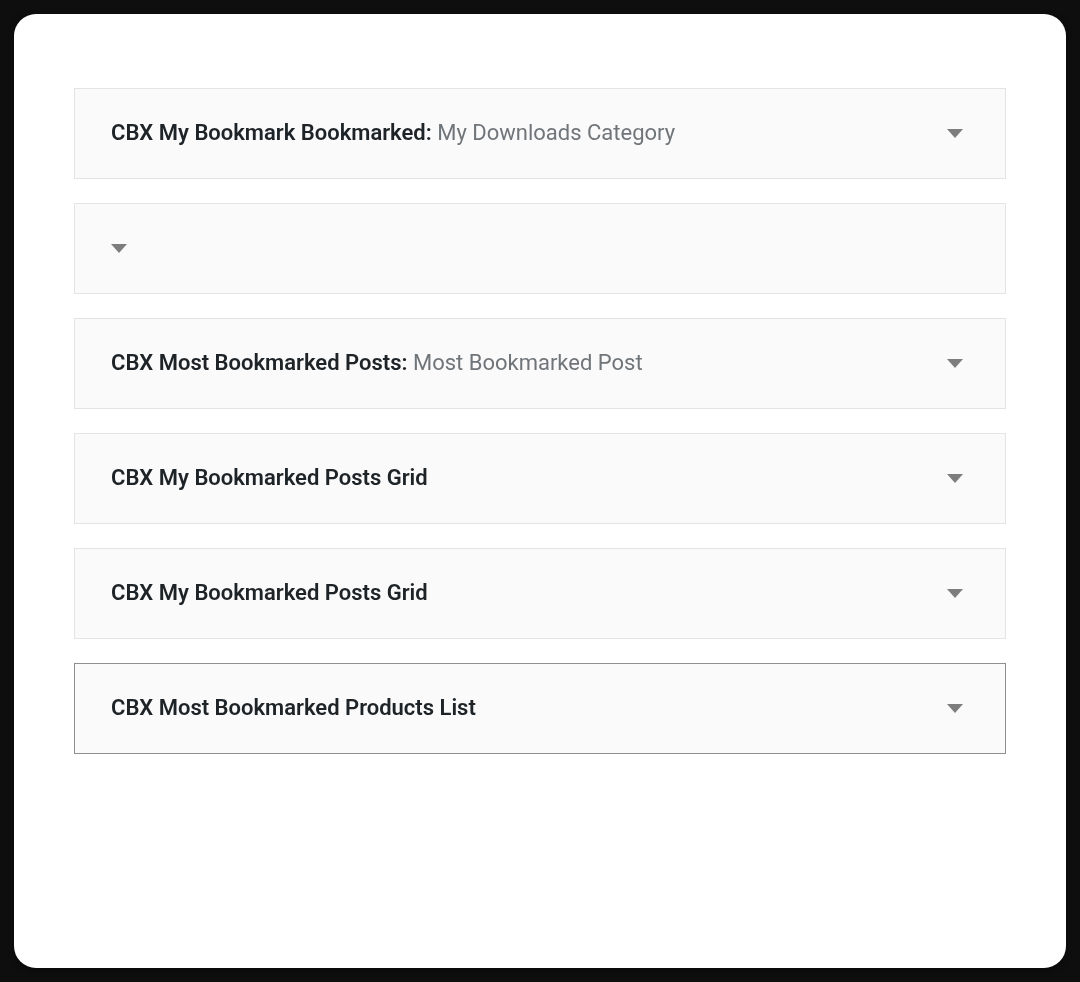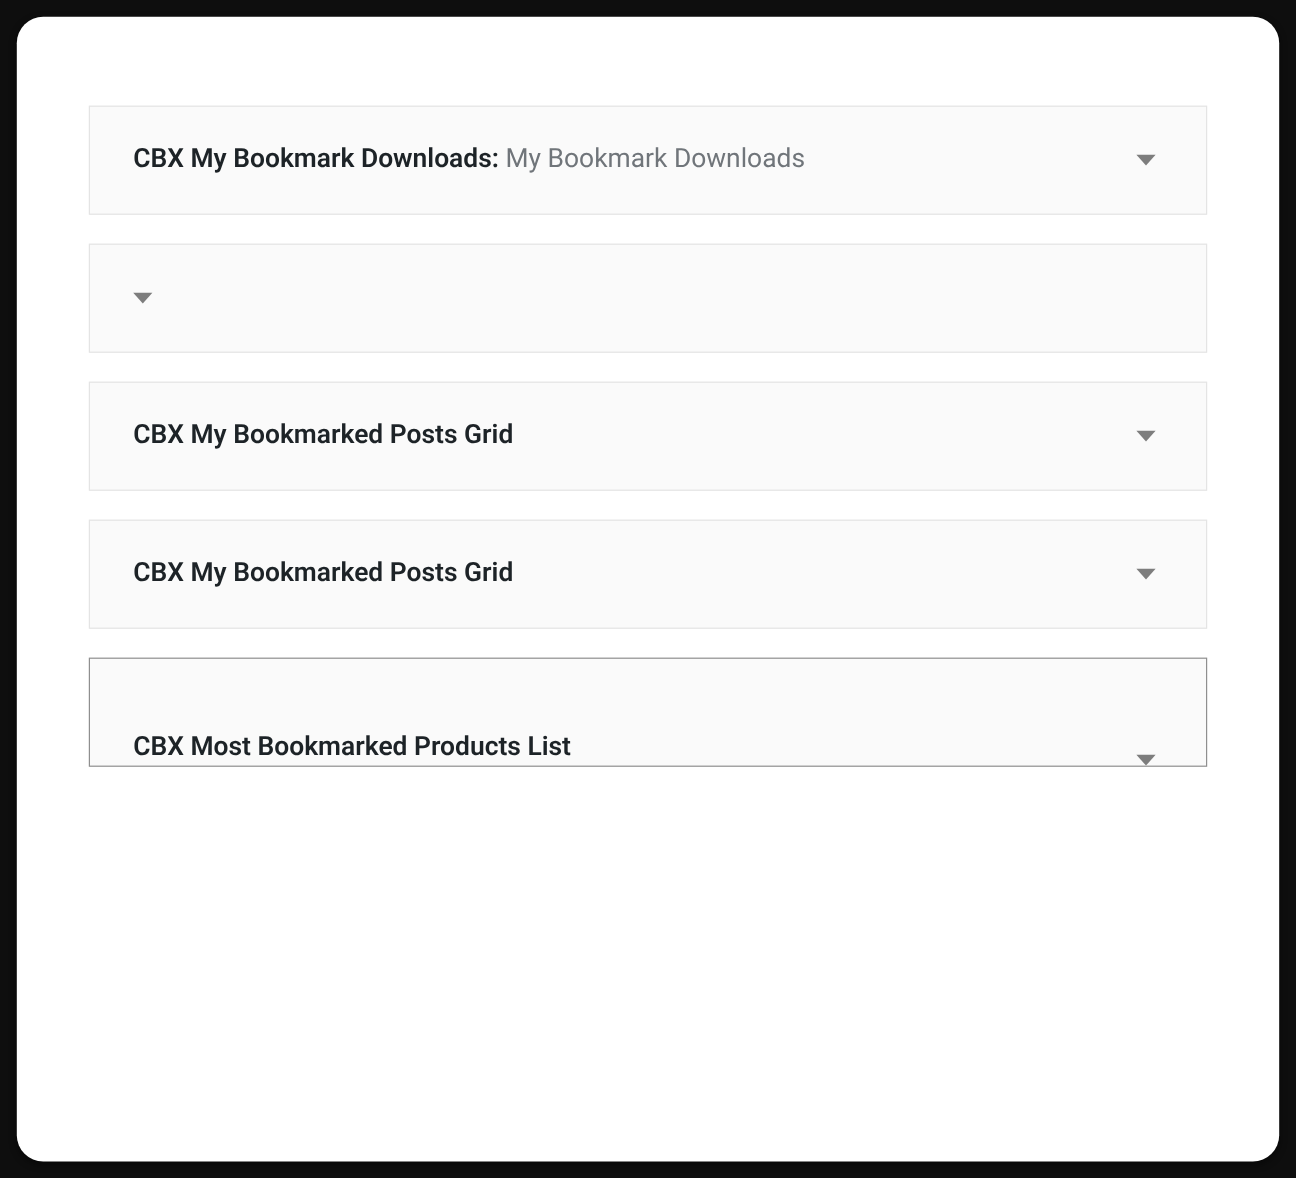--- a/index.html
+++ b/index.html
@@ -31,21 +31,20 @@
     height: 91px;
     display: flex;
     align-items: center;
     justify-content: space-between;
     padding: 0 36px 0 36px;
     cursor: pointer;
     user-select: none;
   }
   .widget-row.focused {
     border: 1px solid #8f8f8f;
-    align-items: flex-end;
   }
   .widget-title {
     font-size: 22px;
     line-height: 1.3;
     color: #1d2327;
     font-weight: 600;
   }
   .widget-title .subtitle {
     color: #70757a;
     font-weight: 400;
@@ -60,29 +59,35 @@
   }
 </style>
 </head>
 <body>
 
 <div class="panel">
   <div class="widget-list">
 
     <div class="widget-row">
       <span class="widget-title">
-        <span>CBX My Bookmark Downloads:</span><span class="subtitle"> My Bookmark Downloads</span>
+        <span>CBX My Bookmark Bookmarked:</span><span class="subtitle"> My Downloads Category</span>
       </span>
       <span class="chevron"></span>
     </div>
 
     <div class="widget-row">
       <span class="chevron"></span>
     </div>
 
+    <div class="widget-row">
+      <span class="widget-title">
+        <span>CBX Most Bookmarked Posts:</span><span class="subtitle"> Most Bookmarked Post</span>
+      </span>
+      <span class="chevron"></span>
+    </div>
 
     <div class="widget-row">
       <span class="widget-title">
         <span>CBX My Bookmarked Posts Grid</span><span class="subtitle"></span>
       </span>
       <span class="chevron"></span>
     </div>
 
     <div class="widget-row">
       <span class="widget-title">

